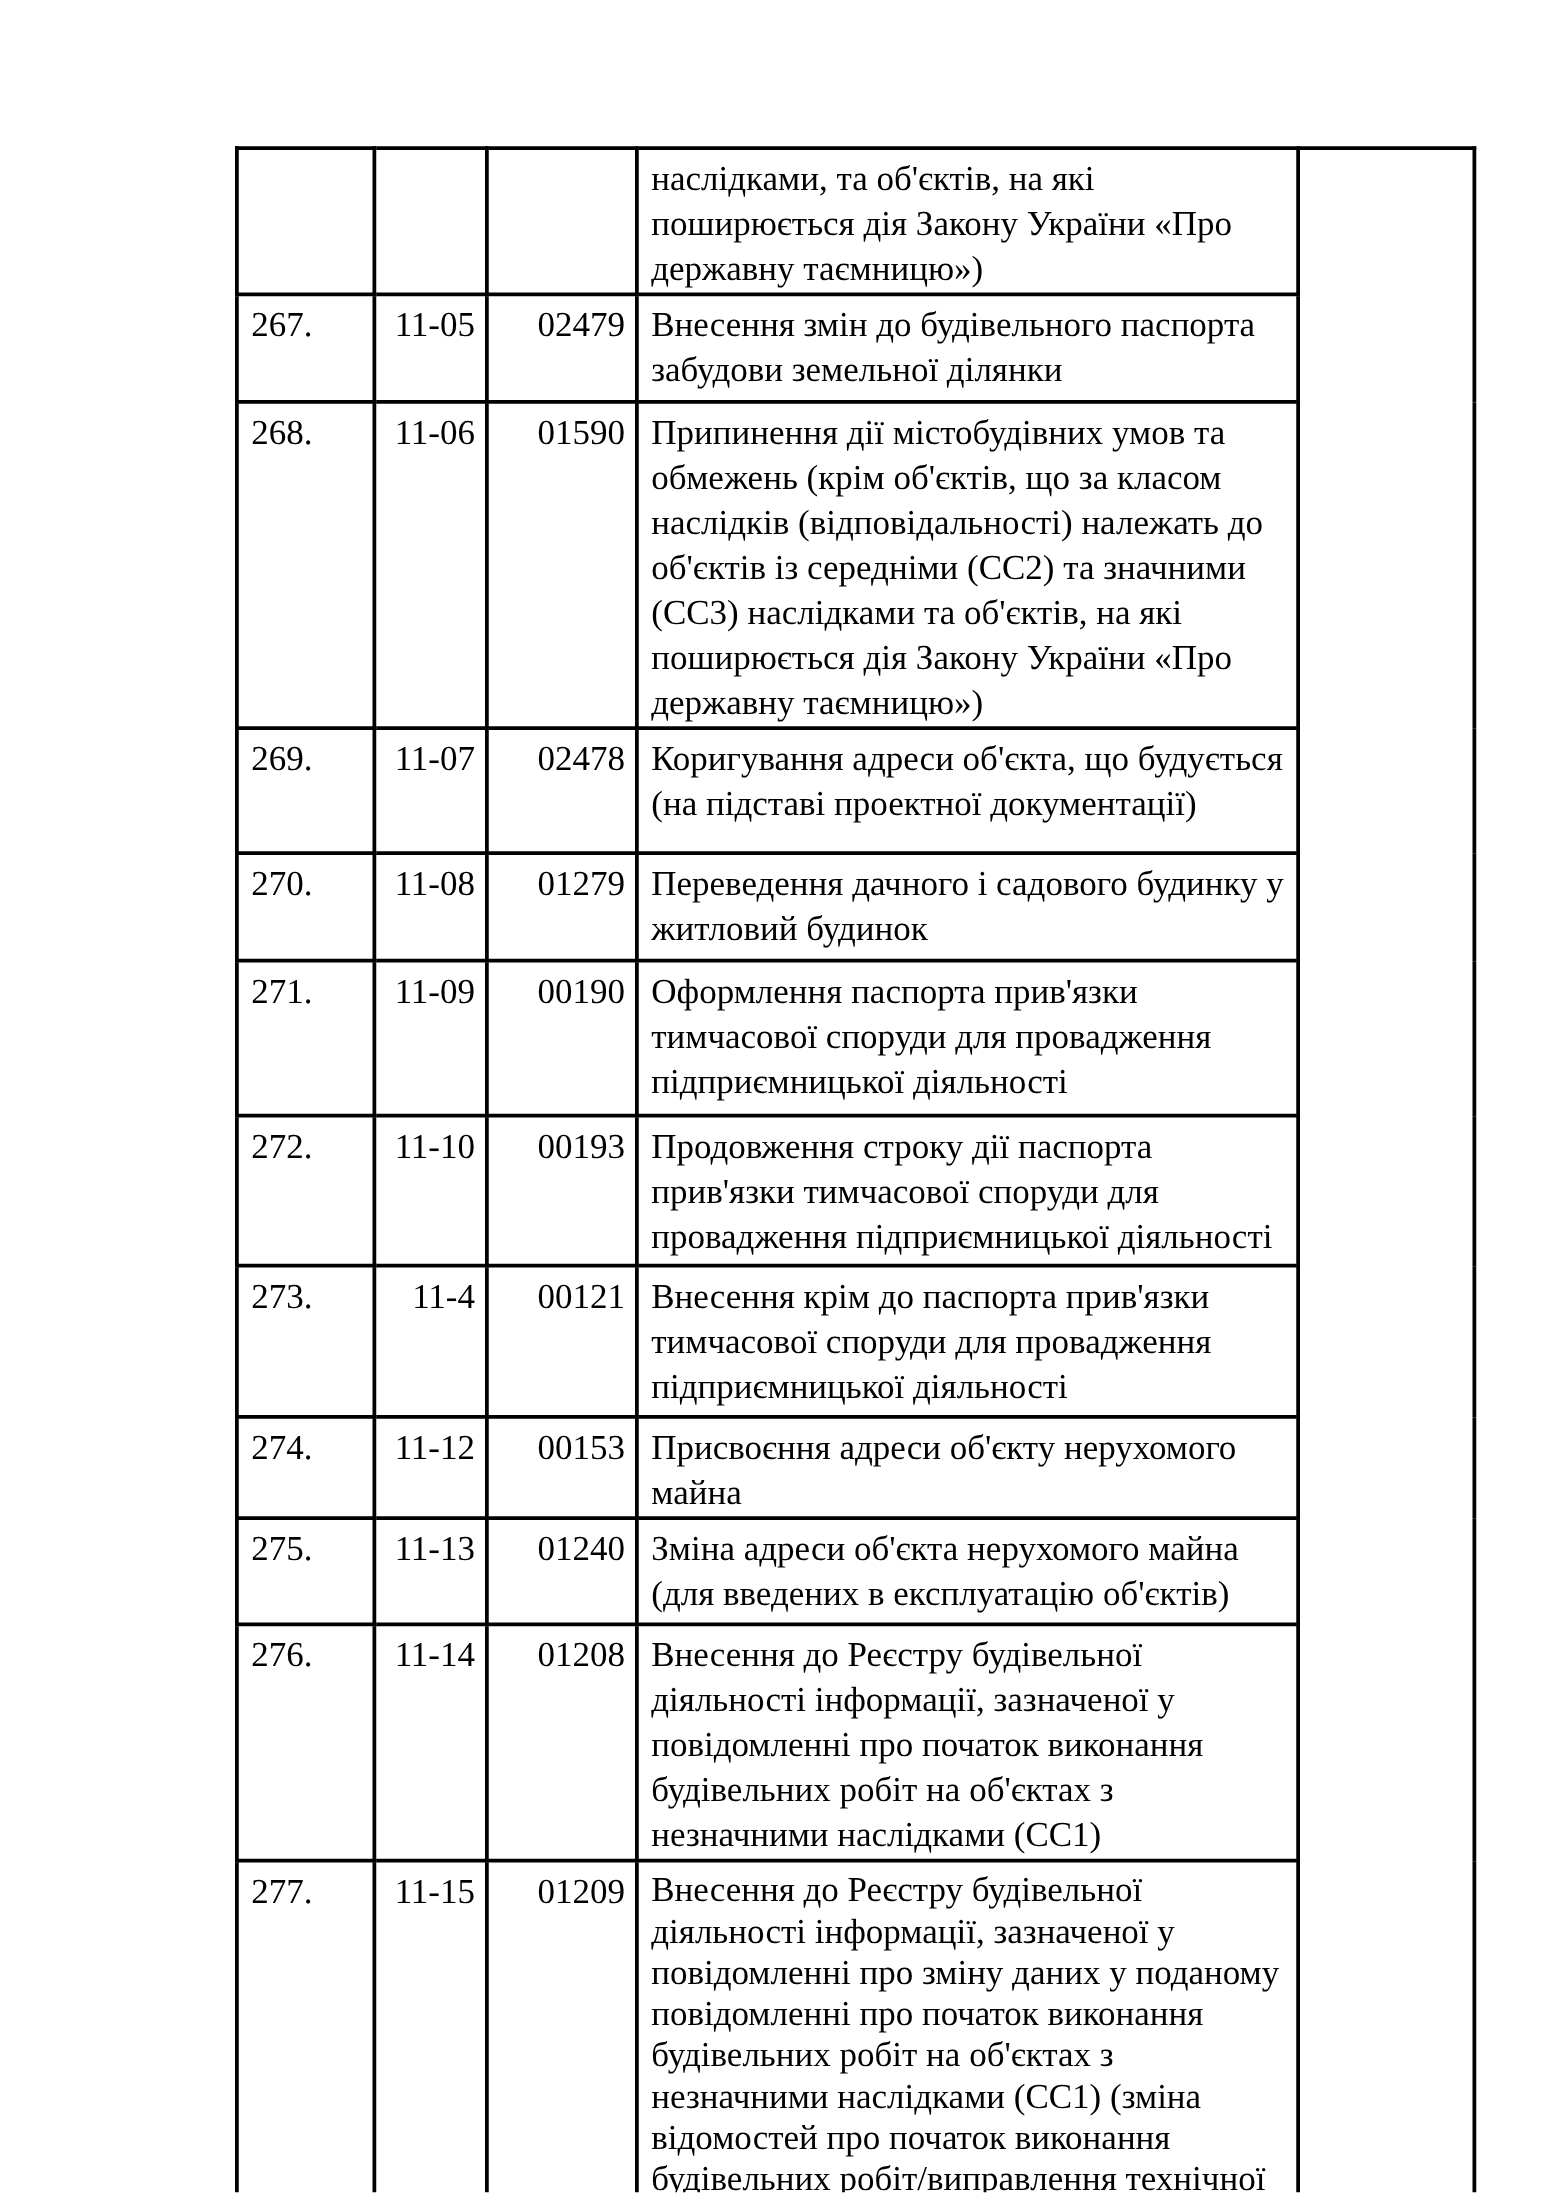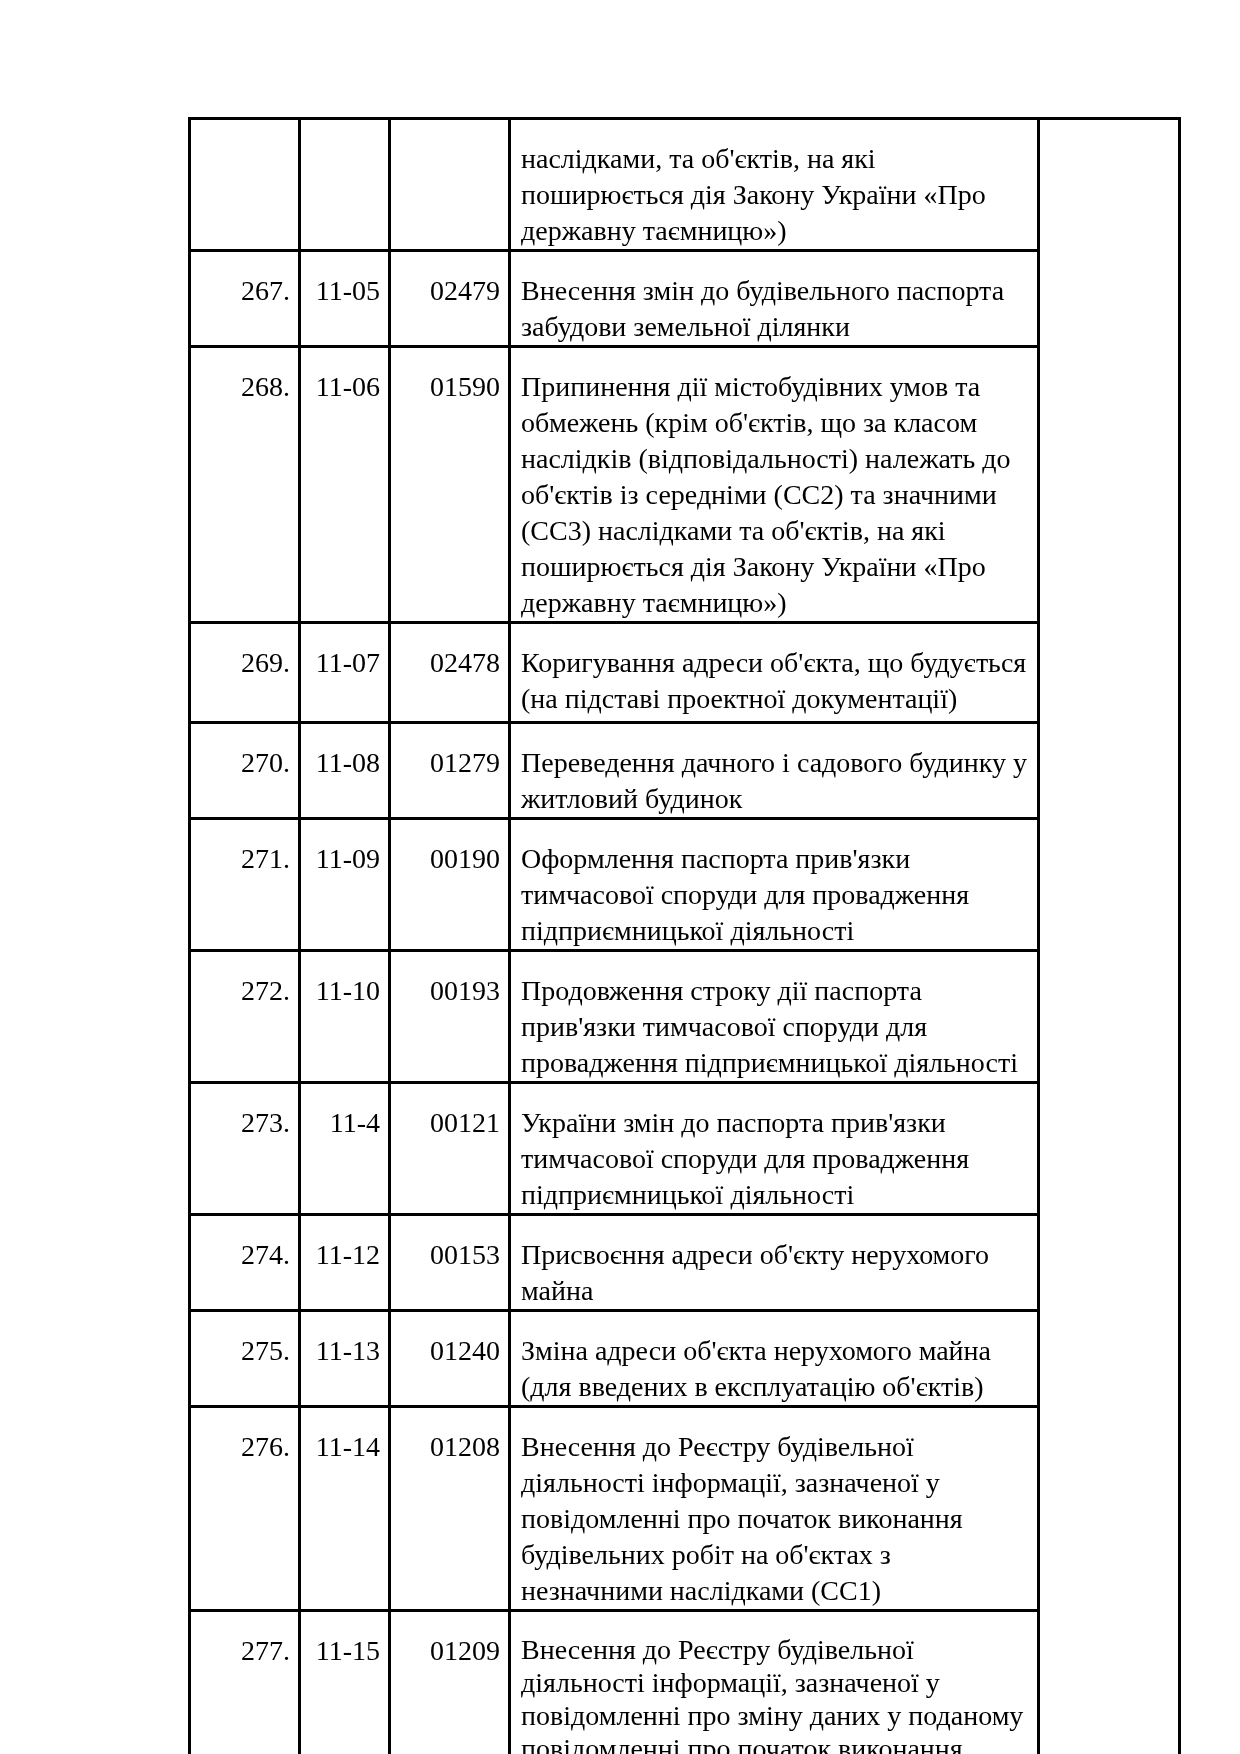--- a/index.html
+++ b/index.html
@@ -22,26 +22,26 @@
     top: 117px;
     width: 990px;
     border-collapse: collapse;
     table-layout: fixed;
   }
   table.svc td {
     border: 3px solid #000000;
     vertical-align: top;
     font-size: 28px;
     line-height: 36px;
-    padding: 21px 8px 0 10px;
+    padding: 6px 8px 0 10px;
     overflow: hidden;
     word-wrap: break-word;
   }
   td.num {
-    text-align: right;
+    text-align: left;
     padding-right: 10px;
     padding-left: 2px;
   }
   td.code {
     text-align: right;
     padding-left: 2px;
     padding-right: 2px;
   }
   td.desc {
     text-align: left;
@@ -116,21 +116,21 @@
       <tr class="h120">
         <td class="num">272.</td>
         <td class="code">11-10</td>
         <td class="code">00193</td>
         <td class="desc">Продовження строку дії паспорта прив'язки тимчасової споруди для провадження підприємницької діяльності</td>
       </tr>
       <tr class="h121">
         <td class="num">273.</td>
         <td class="code">11-4</td>
         <td class="code">00121</td>
-        <td class="desc">України змін до паспорта прив'язки тимчасової споруди для провадження підприємницької діяльності</td>
+        <td class="desc">Внесення крім до паспорта прив'язки тимчасової споруди для провадження підприємницької діяльності</td>
       </tr>
       <tr class="h57">
         <td class="num">274.</td>
         <td class="code">11-12</td>
         <td class="code">00153</td>
         <td class="desc">Присвоєння адреси об'єкту нерухомого майна</td>
       </tr>
       <tr class="h85">
         <td class="num">275.</td>
         <td class="code">11-13</td>

